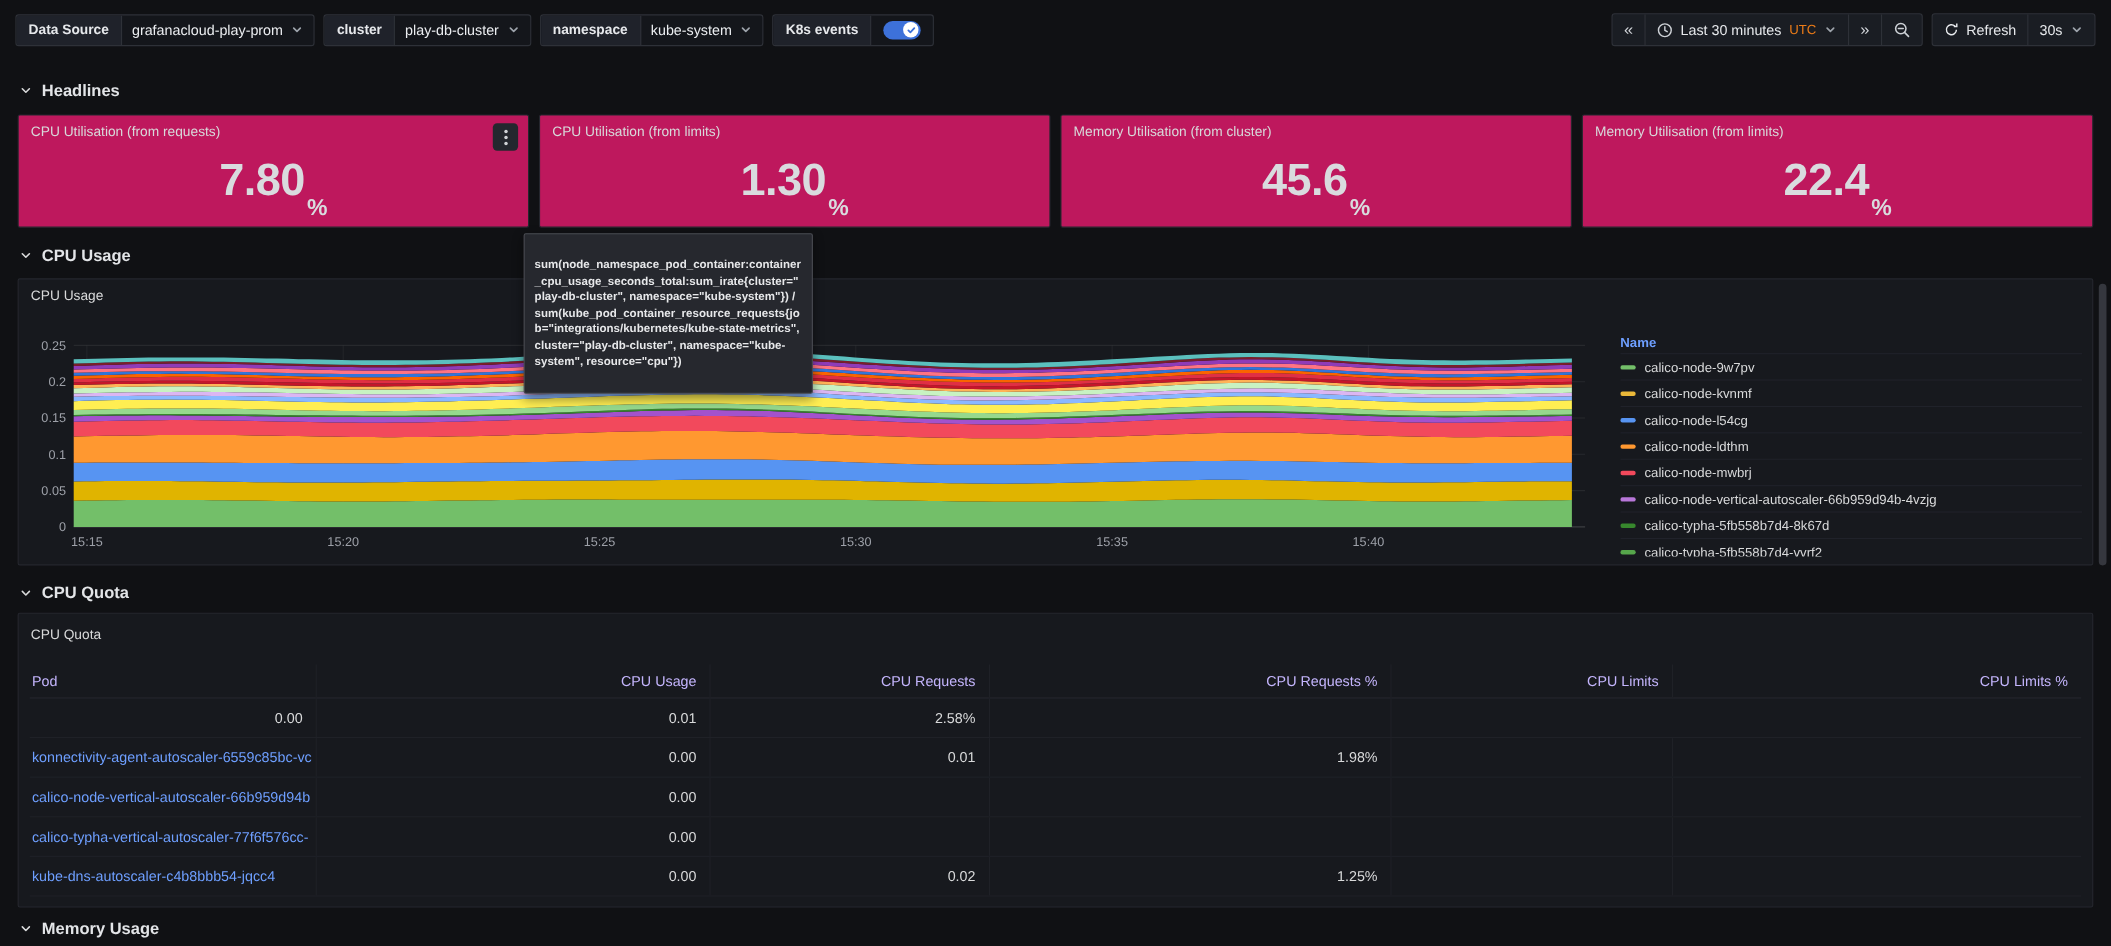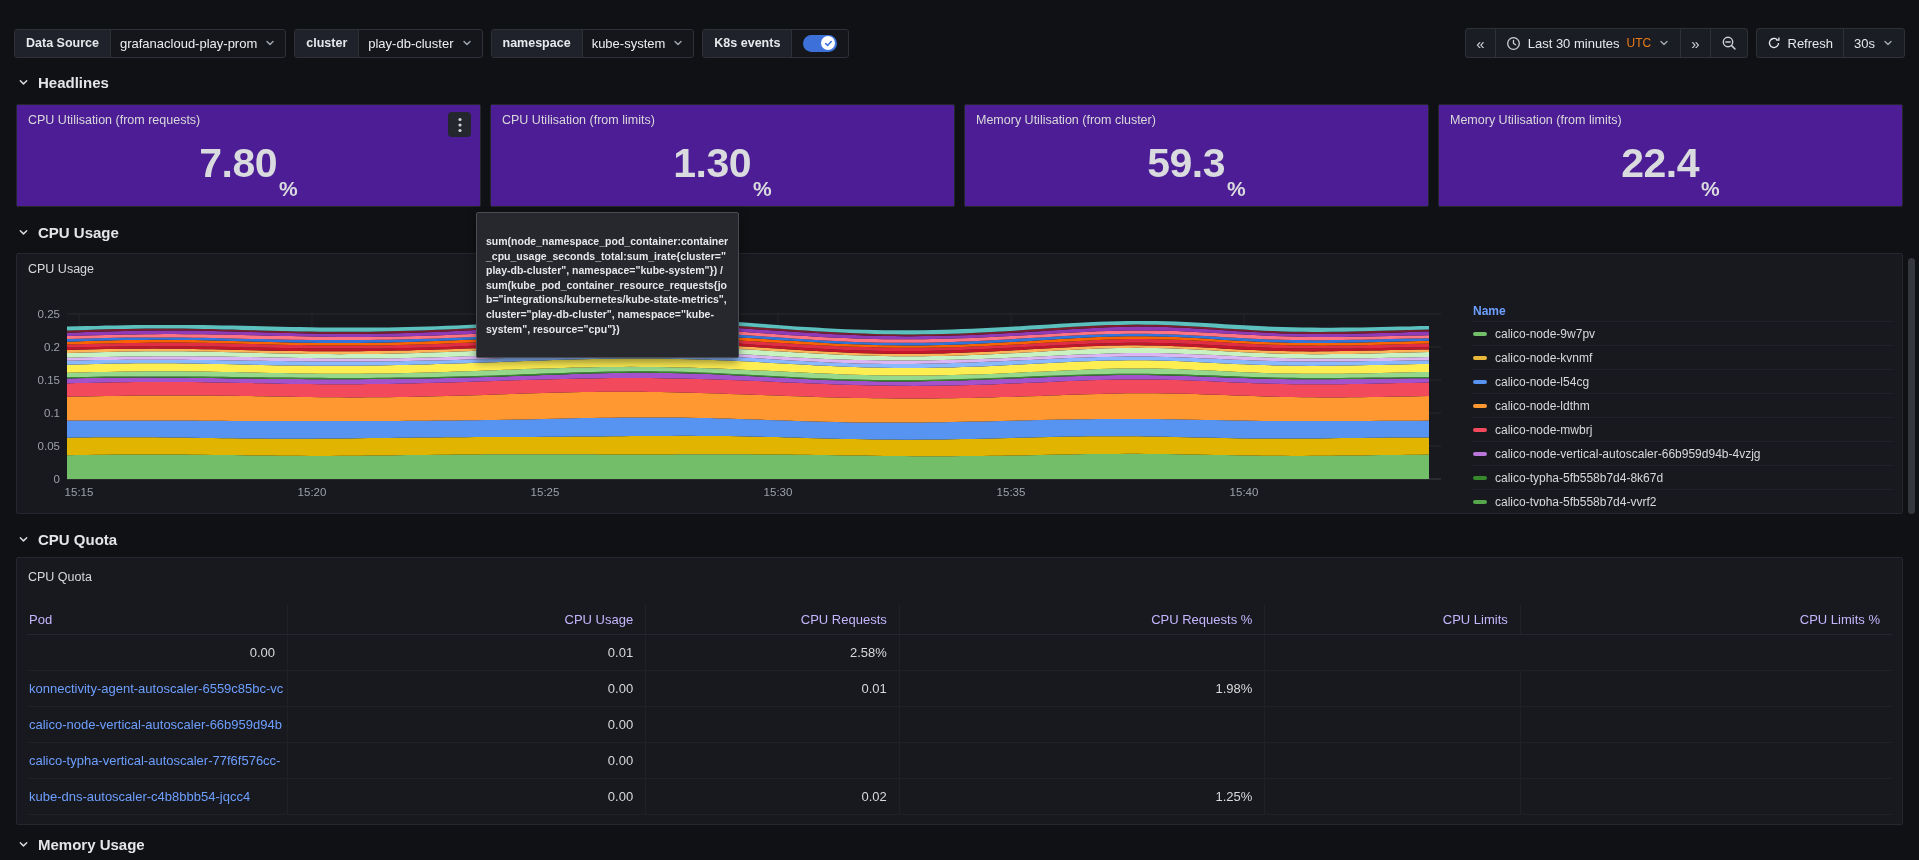--- a/index.html
+++ b/index.html
@@ -1,20 +1,20 @@
 <!DOCTYPE html>
 <html><head>
 <meta charset="utf-8">
 <style>
   *{box-sizing:border-box;margin:0;padding:0}
   html,body{width:1919px;height:860px}
   body{position:relative;overflow:hidden;background:#101114;font-family:"Liberation Sans",sans-serif;color:#d8d9da;-webkit-font-smoothing:antialiased}
 
   
-  .toolbar{position:absolute;left:0;top:16px;width:100%;height:54px;display:flex;align-items:center;padding:0 14px;gap:8px}
+  .toolbar{position:absolute;left:0;top:0;width:100%;height:54px;display:flex;align-items:center;padding:0 14px;gap:8px}
   .chips{display:flex;gap:8px;align-items:center}
   .chip{display:flex;align-items:stretch;height:29px;border:1px solid #2e3138;border-radius:3px;overflow:hidden;background:#14161b}
   .chip-label{display:flex;align-items:center;padding:0 11px;background:#1f222a;font-size:12.5px;font-weight:700;color:#e6e8eb;border-right:1px solid #2e3138;white-space:nowrap}
   .chip-value{display:flex;align-items:center;gap:7px;padding:0 9px;font-size:13px;font-weight:500;color:#eceef1;white-space:nowrap}
   .tag{display:flex;align-items:center;gap:5px;background:#31343c;border-radius:2px;padding:2px 6px;font-size:12px;color:#e6e8eb}
   .toggle{position:relative;width:34px;height:17px;border-radius:9px;margin:0 2px;cursor:pointer}
   .toggle .knob{position:absolute;right:2px;top:1.5px;width:14px;height:14px;border-radius:50%;background:#fff;display:flex;align-items:center;justify-content:center}
   .tb-right{margin-left:auto;display:flex;gap:8px;align-items:center}
   .tb-group{display:flex;align-items:stretch;height:30px;border:1px solid #2e3138;border-radius:3px;background:#1a1d23;overflow:hidden}
   .seg{display:flex;align-items:center;gap:7px;padding:0 10px;border-left:1px solid #2e3138;font-size:13px;font-weight:500;color:#e6e8eb;white-space:nowrap;cursor:pointer}
@@ -24,21 +24,21 @@
 
   
   .section-hdr{position:absolute;display:flex;align-items:center;gap:9px;font-size:15px;font-weight:700;color:#e3e5e8;cursor:pointer}
 
   
   .panel{position:absolute;background:#17191e;border:1px solid #25272e;border-radius:2px}
   .panel-title{position:absolute;left:11px;top:8px;font-size:12.5px;font-weight:500;color:#d8d9da;white-space:nowrap}
 
   
   .stat-row{position:absolute;left:16px;top:104px;width:1887px;height:103px;display:flex;gap:9px}
-  .stat{position:relative;flex:1;background:#4c1d95;border:1px solid #25272e;border-radius:2px;display:flex;flex-direction:column}
+  .stat{position:relative;flex:1;background:#be185d;border:1px solid #25272e;border-radius:2px;display:flex;flex-direction:column}
   .stat .stat-title{margin:8px 0 0 11px;font-size:12.5px;font-weight:500;color:#d8d9da}
   .stat .val-wrap{flex:1;display:flex;align-items:center;justify-content:center;margin-top:-6px}
   .stat .val{font-size:41px;font-weight:700;color:#d9dbde;letter-spacing:-.5px}
   .stat .unit{font-size:21px;font-weight:700;color:#d9dbde;margin-left:2px;align-self:flex-end;padding-bottom:5px}
   .kebab{position:absolute;right:9px;top:7px;width:23px;height:25px;border-radius:4px;background:#24272e;display:flex;align-items:center;justify-content:center;cursor:pointer}
 
   
   .legend{position:absolute;right:9px;top:46px;width:420px;height:206px;overflow:hidden}
   .legend-row{display:flex;align-items:center;gap:8px;height:24px;border-bottom:1px solid #20222a;font-size:12px;color:#d8d9da;cursor:pointer;white-space:nowrap}
   .legend-head{color:#6e9fff;font-weight:700;height:22px}
@@ -192,21 +192,21 @@
     <div class="stat">
       <div class="stat-title">CPU Utilisation (from limits)</div>
       <div class="val-wrap">
         <span class="val">1.30</span>
         <span class="unit">%</span>
       </div>
     </div>
     <div class="stat">
       <div class="stat-title">Memory Utilisation (from cluster)</div>
       <div class="val-wrap">
-        <span class="val">59.3</span>
+        <span class="val">45.6</span>
         <span class="unit">%</span>
       </div>
     </div>
     <div class="stat">
       <div class="stat-title">Memory Utilisation (from limits)</div>
       <div class="val-wrap">
         <span class="val">22.4</span>
         <span class="unit">%</span>
       </div>
     </div>

